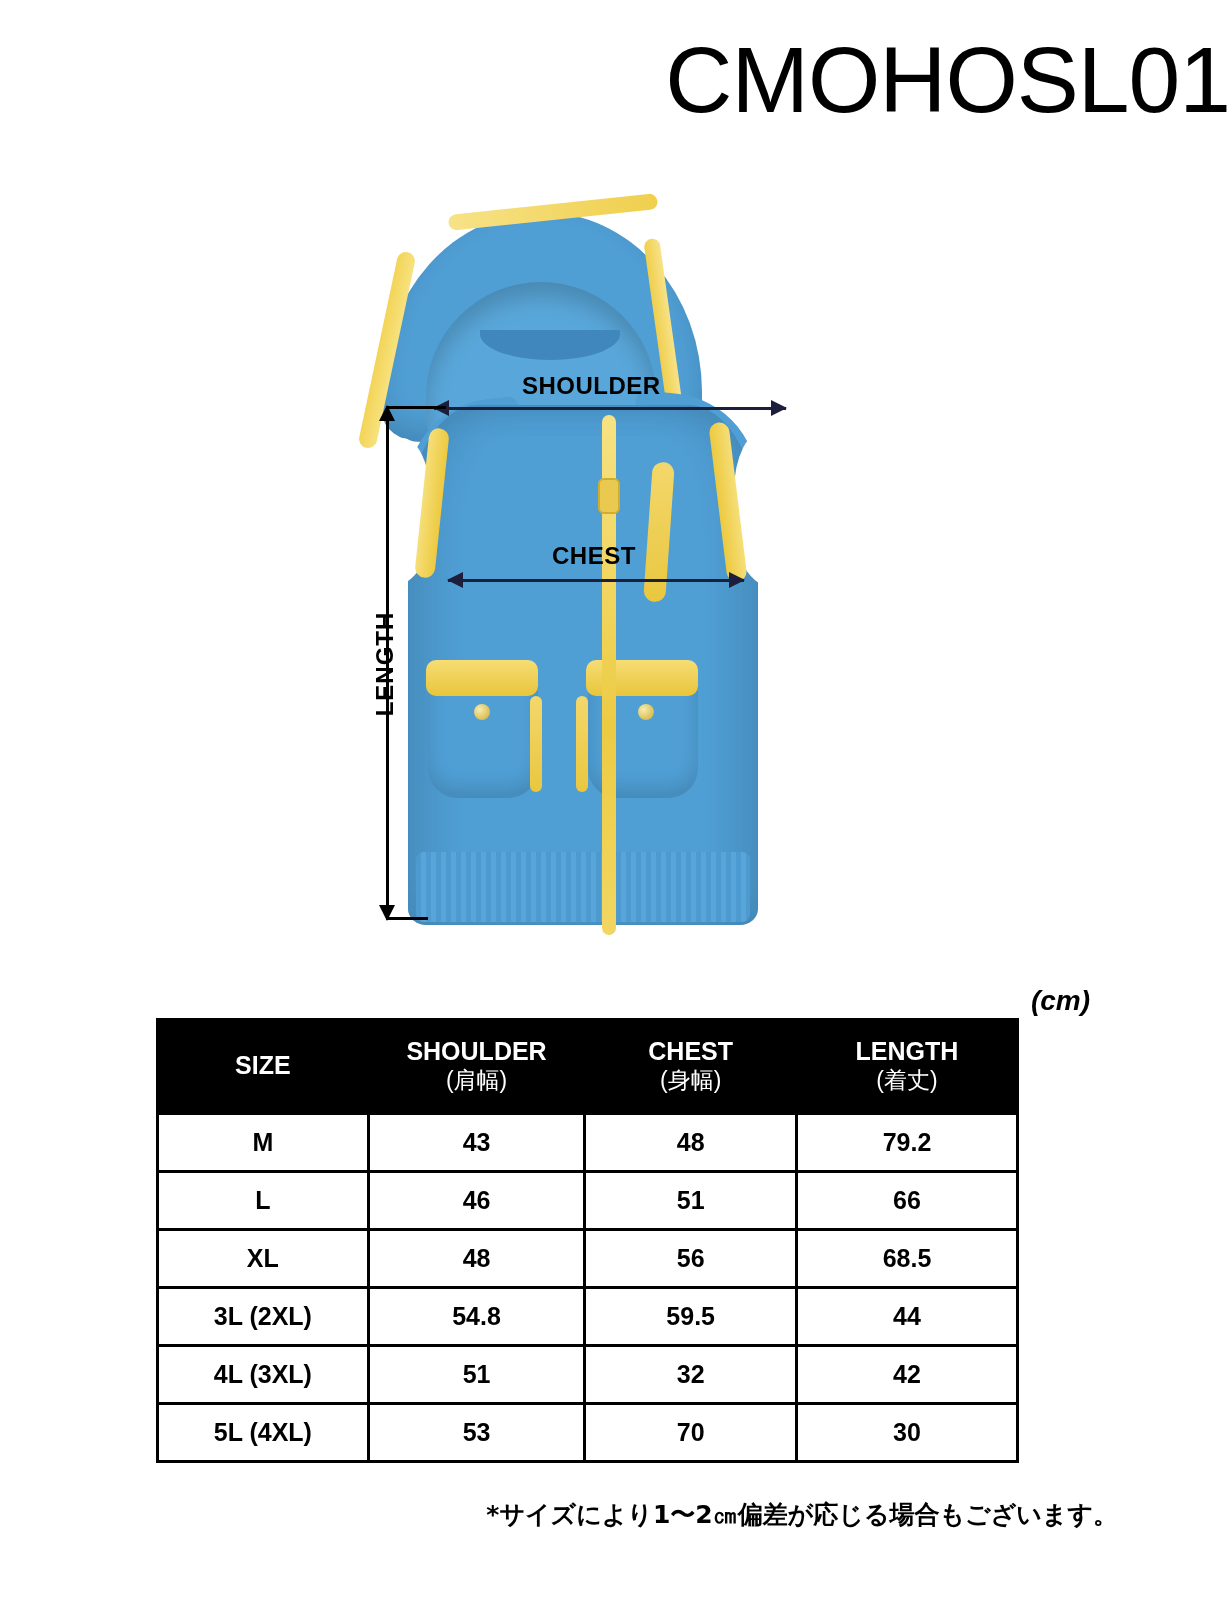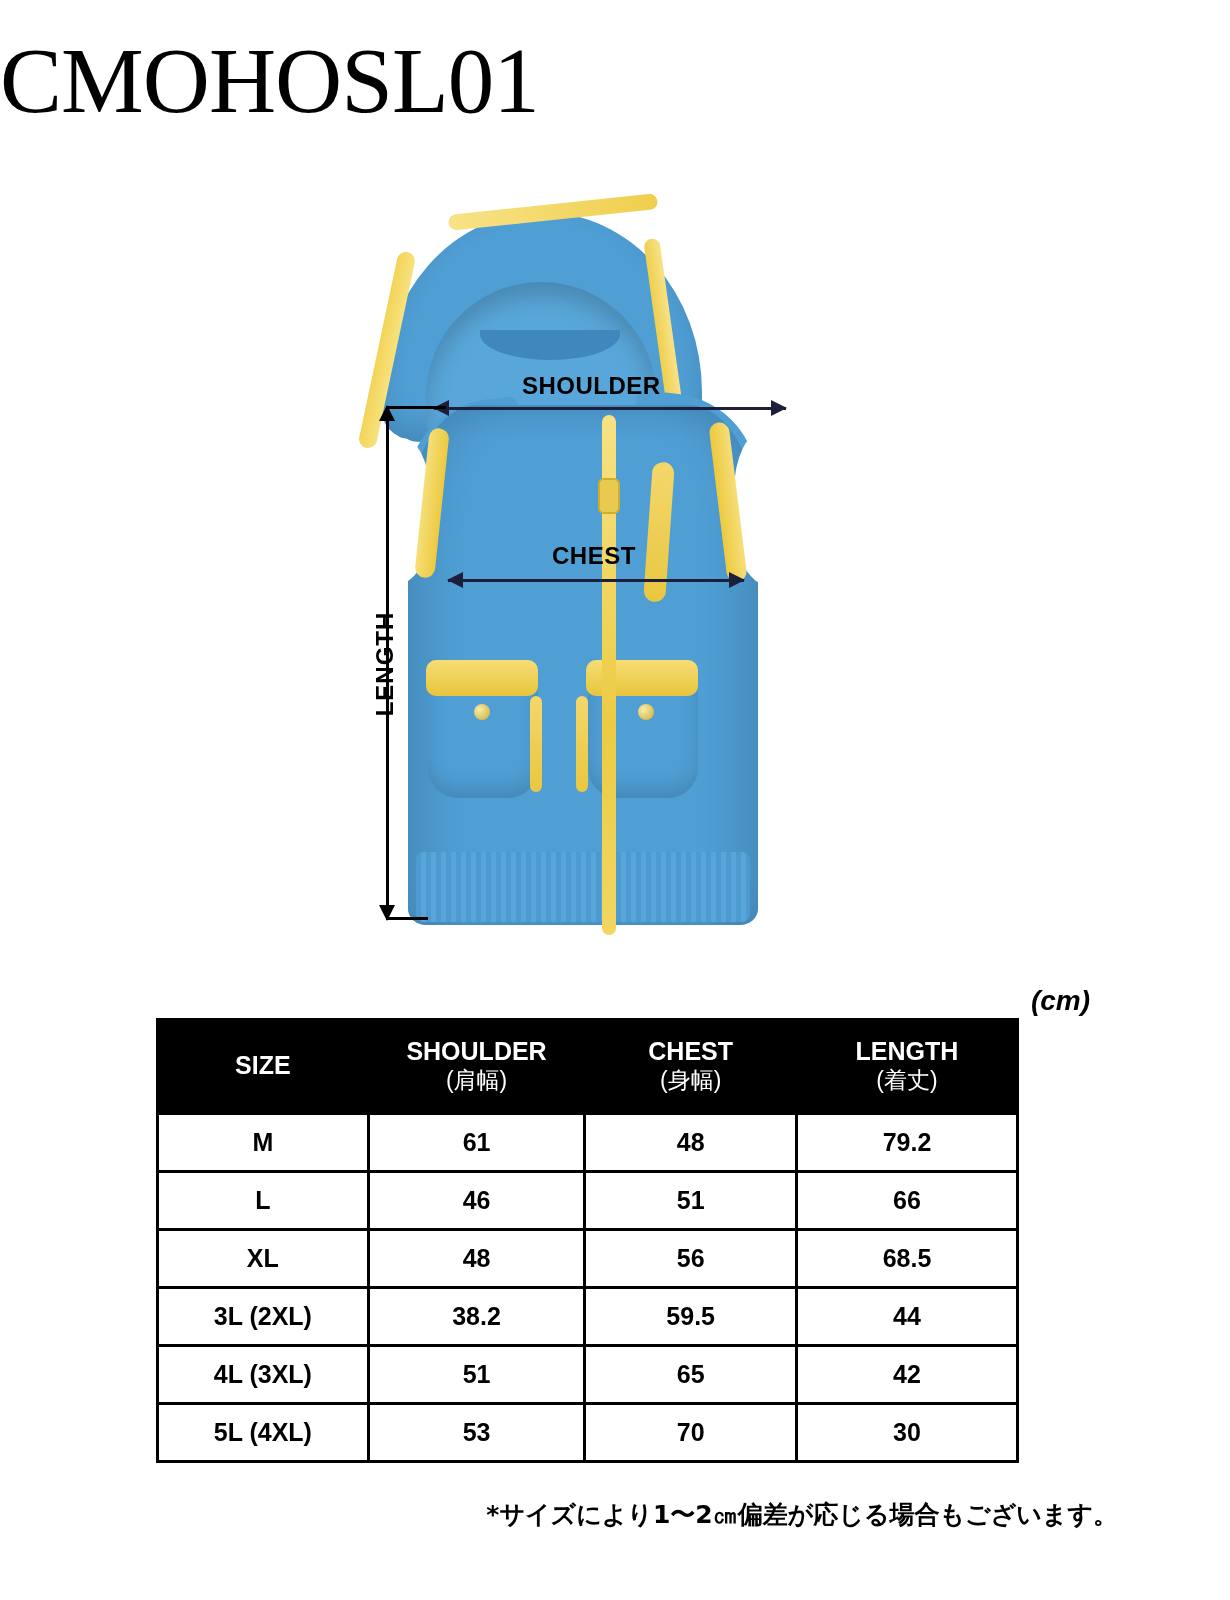--- a/index.html
+++ b/index.html
@@ -12,26 +12,26 @@
     position: relative;
     font-family: "Liberation Sans", sans-serif;
     color: #000;
     overflow: hidden;
   }
 
   
   .title {
     position: absolute;
     top: 34px; left: 0; width: 100%;
-    text-align: left;
+    text-align: right;
     font-size: 93px;
     line-height: 1.0;
     font-weight: 400;
     letter-spacing: -1px;
-    font-family: Liberation Serif, serif;
+    font-family: Liberation Sans, sans-serif;
   }
 
   
   .garment-area {
     position: absolute;
     top: 190px; left: 330px;
     width: 560px; height: 790px;
   }
 
   
@@ -389,46 +389,46 @@
         </th>
         <th>
           <span>LENGTH</span>
           <span class="sub">(着丈)</span>
         </th>
       </tr>
     </thead>
     <tbody>
       <tr>
         <td>M</td>
-        <td>61</td>
+        <td>43</td>
         <td>48</td>
         <td>79.2</td>
       </tr>
       <tr>
         <td>L</td>
         <td>46</td>
         <td>51</td>
         <td>66</td>
       </tr>
       <tr>
         <td>XL</td>
         <td>48</td>
         <td>56</td>
         <td>68.5</td>
       </tr>
       <tr>
         <td>3L (2XL)</td>
-        <td>38.2</td>
+        <td>54.8</td>
         <td>59.5</td>
         <td>44</td>
       </tr>
       <tr>
         <td>4L (3XL)</td>
         <td>51</td>
-        <td>65</td>
+        <td>32</td>
         <td>42</td>
       </tr>
       <tr>
         <td>5L (4XL)</td>
         <td>53</td>
         <td>70</td>
         <td>30</td>
       </tr>
     </tbody>
   </table>

